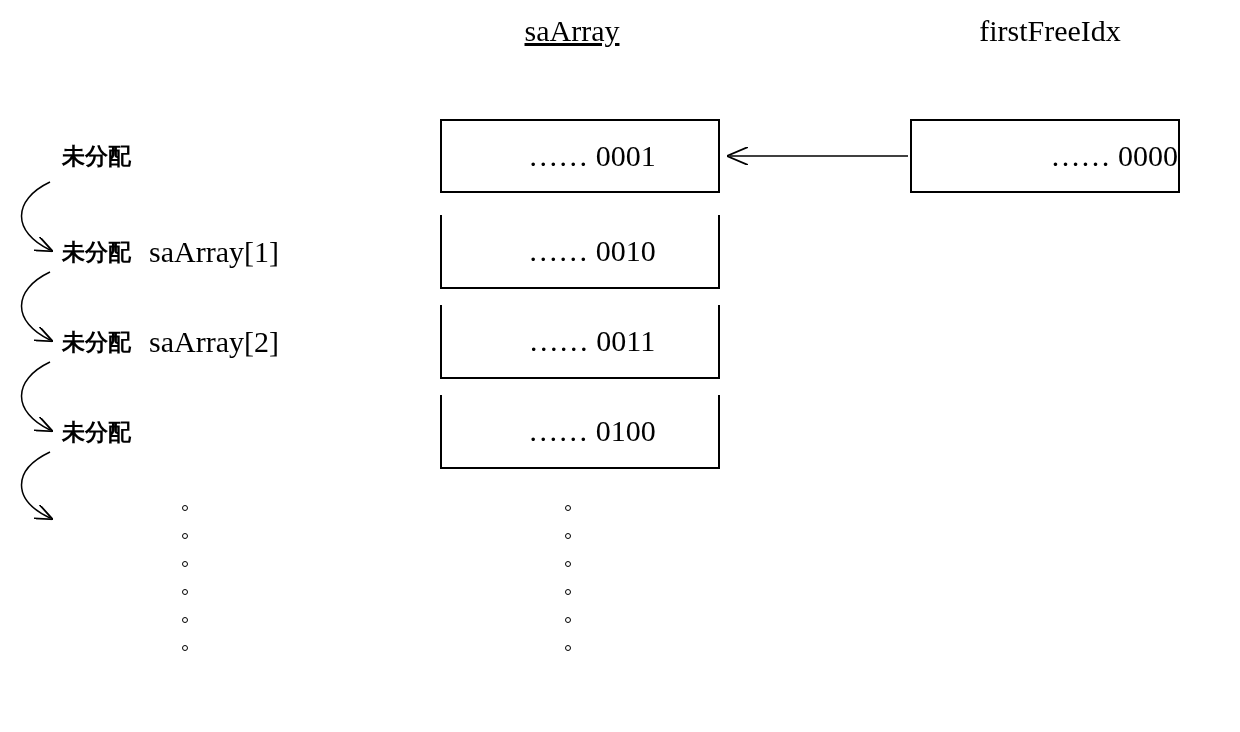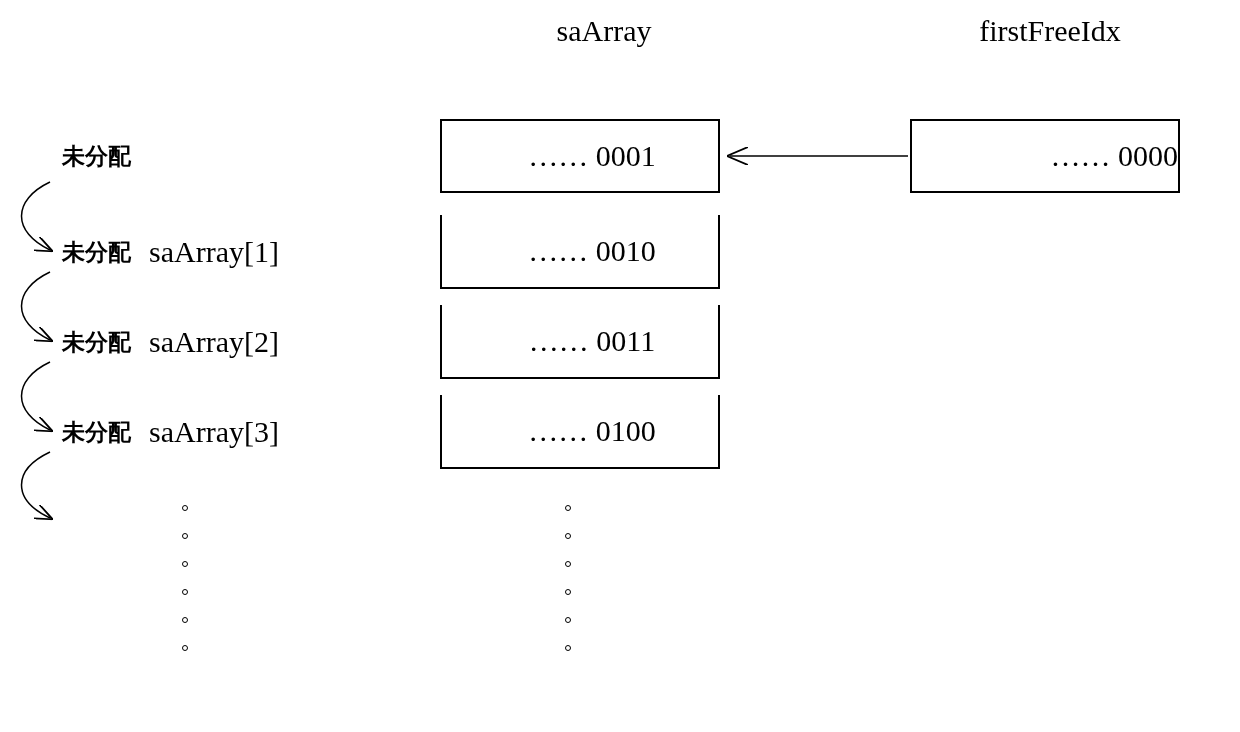--- a/index.html
+++ b/index.html
@@ -10,21 +10,21 @@
     font-family: "Times New Roman", "SimSun", serif;
     font-size: 30px;
     position: relative;
     color: #000;
   }
   .header {
     position: absolute;
     top: 14px;
     text-align: center;
   }
-  .header.sa { left: 504px; width: 200px; }
+  .header.sa { left: 472px; width: 200px; text-decoration: underline; }
   .header.ff { left: 940px; width: 220px; }
   .status-txt {
     font-family: "SimSun", serif;
     font-weight: 700;
     font-size: 23px;
   }
   .idx-label {
     margin-left: 18px;
     font-family: "Times New Roman", serif;
   }
@@ -104,21 +104,20 @@
 <div class="row-l" style="left:62px; top:305px;">
   <span class="status-txt">未分配</span>
   <span class="idx-label">saArray[2]</span>
 </div>
 <div class="cell-box" style="position:absolute; left:440px; top:305px; border-top:none;">
   <span>……  0011</span>
 </div>
 
 <div class="row-l" style="left:62px; top:395px;">
   <span class="status-txt">未分配</span>
-  <span class="idx-label">saArray[3]</span>
 </div>
 <div class="cell-box" style="position:absolute; left:440px; top:395px; border-top:none;">
   <span>……  0100</span>
 </div>
 
 <div class="dots-col" style="left:182px; top:505px;">
   <div class="dot"></div>
   <div class="dot"></div>
   <div class="dot"></div>
   <div class="dot"></div>

